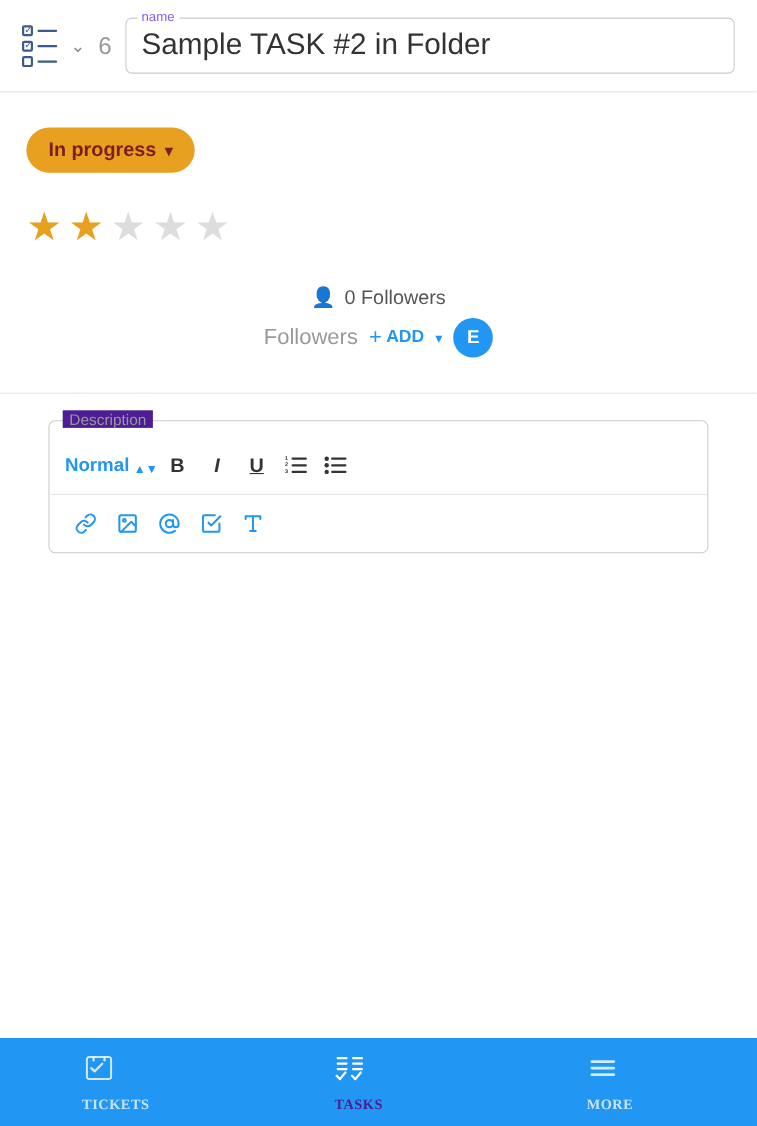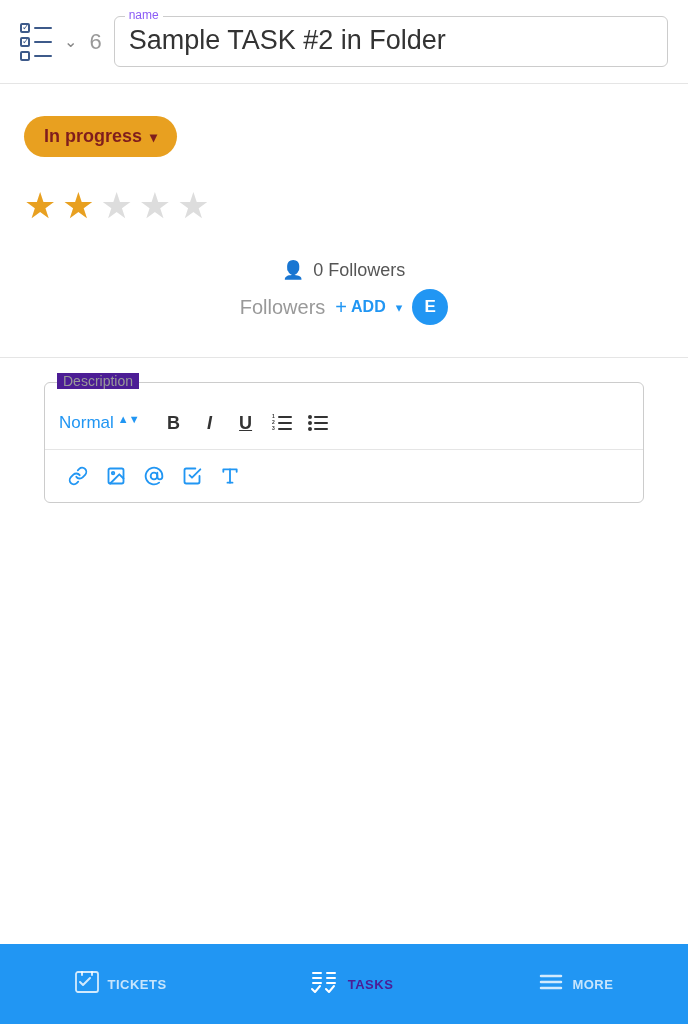--- a/index.html
+++ b/index.html
@@ -267,27 +267,27 @@
     .editor-toolbar {
       display: flex;
       align-items: center;
       gap: 0;
       padding: 8px 14px;
       border-bottom: 1px solid #e5e5e5;
       flex-wrap: nowrap;
     }
     .editor-style-select {
       display: flex;
-      align-items: flex-start;
+      align-items: flex-end;
       gap: 4px;
       color: #2196F3;
       font-size: 17px;
-      font-weight: 400;
-      cursor: pointer;
-      margin-right: 16px;
+      font-weight: 700;
+      cursor: pointer;
+      margin-right: 0;
     }
     .editor-style-select .style-chevron {
       font-size: 11px;
       color: #2196F3;
     }
     .toolbar-btn {
       width: 36px;
       height: 36px;
       display: flex;
       align-items: center;
@@ -325,25 +325,26 @@
       left: 0;
       width: 688px;
       height: 80px;
       background: #2196F3;
       display: flex;
       align-items: center;
       justify-content: space-around;
     }
     .nav-item {
       display: flex;
-      align-items: center;
+      flex-direction: column;
       gap: 6px;
       cursor: pointer;
       color: rgba(255,255,255,0.75);
       min-width: 80px;
+      font-family: Liberation Serif, serif;
     }
     .nav-item.active { color: #4c1d95; }
     .nav-item .nav-label {
       font-size: 13px;
       font-weight: 600;
       letter-spacing: 0.5px;
     }
     .nav-icon {
       font-size: 26px;
       line-height: 1;

